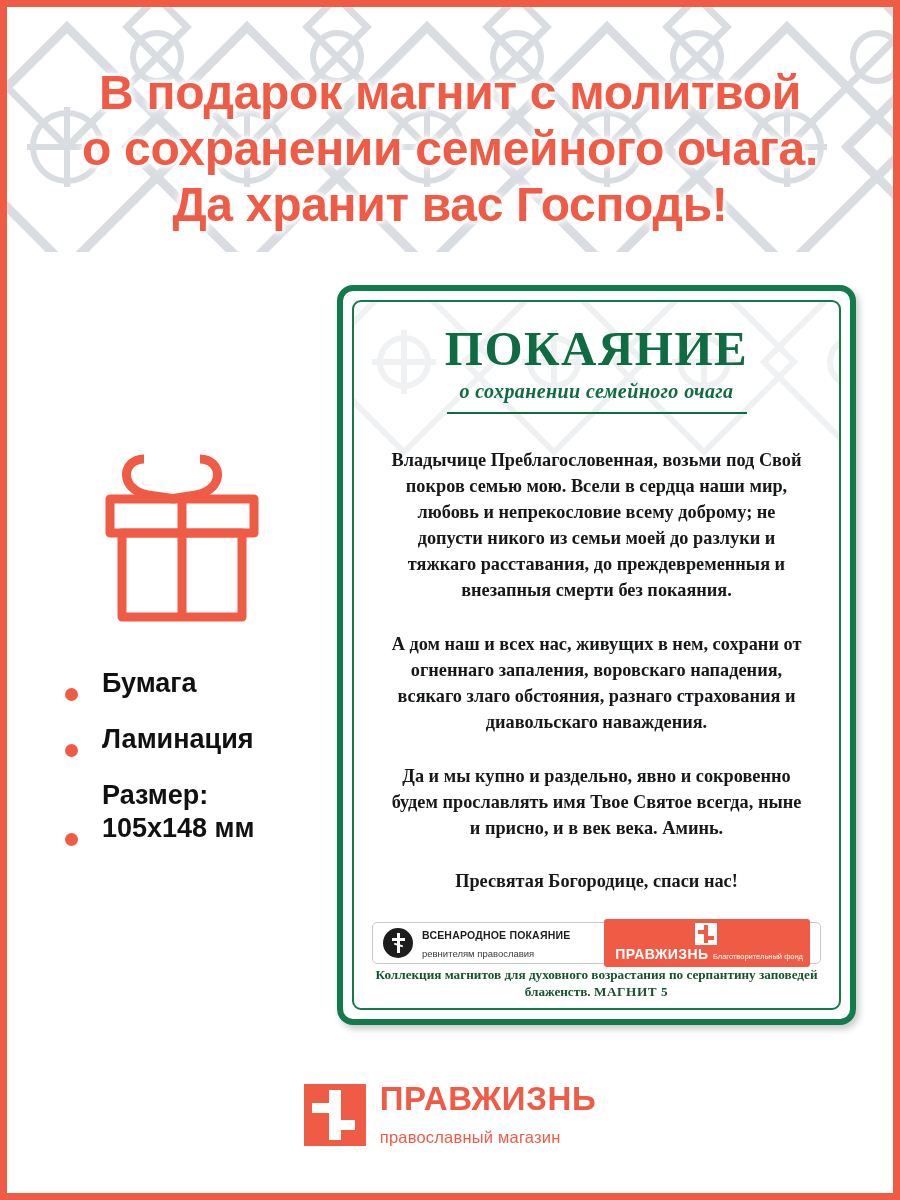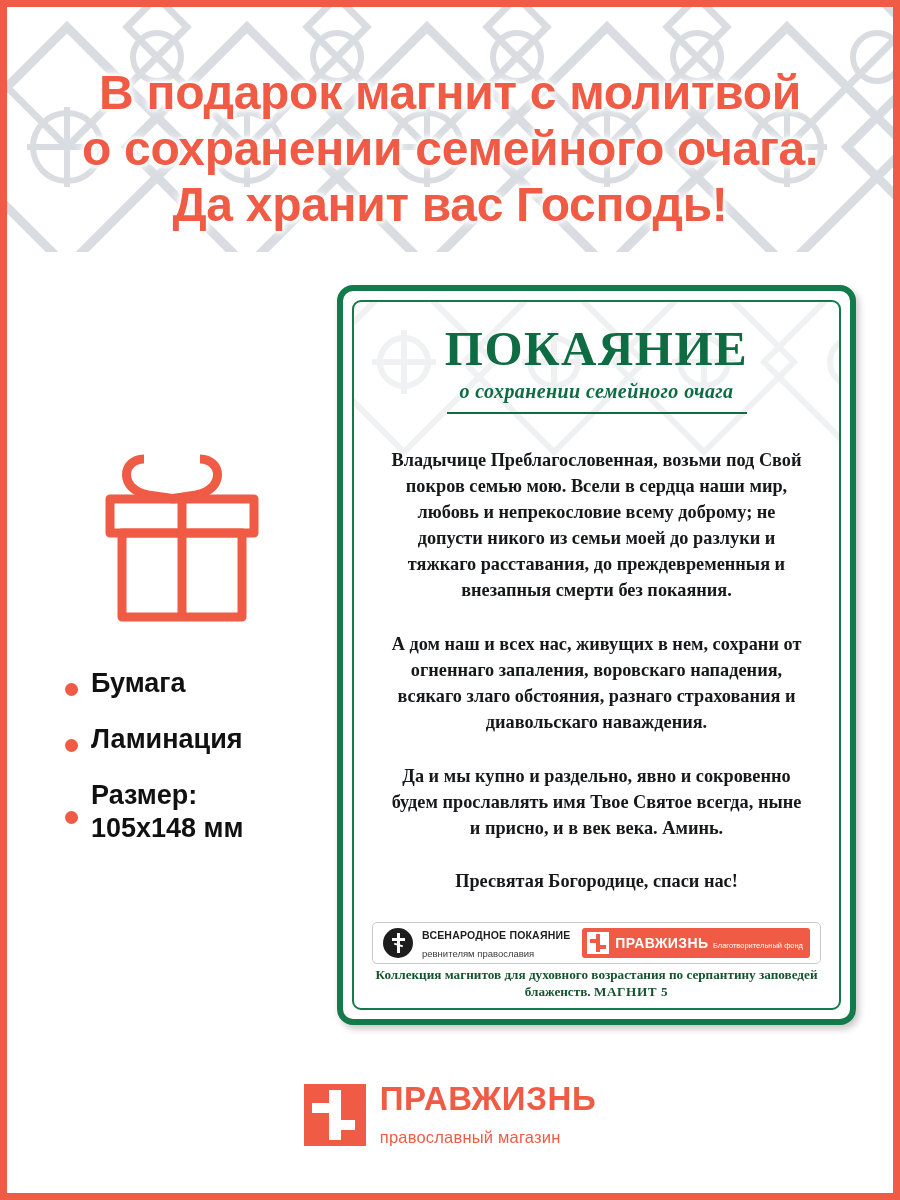--- a/index.html
+++ b/index.html
@@ -47,22 +47,23 @@
   }
 
   
   .features {
     position: absolute;
     left: 58px; top: 660px;
     width: 250px;
   }
   .feature {
     display: flex;
-    align-items: center;
+    align-items: flex-end;
     margin-bottom: 22px;
+    gap: 11px;
   }
   .bullet {
     width: 13px; height: 13px; border-radius: 50%;
     background: #ef5b45;
     margin-top: 11px; margin-right: 13px;
     flex: 0 0 auto;
   }
   .feature-label {
     color: #111;
     font-size: 27px;
@@ -160,20 +161,21 @@
     line-height: 1.15;
   }
   .fund-text .l1 { font-size: 10.5px; font-weight: bold; color:#1d1d1d; letter-spacing:.2px; }
   .fund-text .l2 { font-size: 9.5px; color:#3a3a3a; }
   .brand-mini {
     margin-left: auto;
     display: flex; align-items: center;
     background: #ef5b45;
     border-radius: 3px;
     padding: 4px 7px 4px 5px;
+    flex-direction: column;
   }
   .brand-mini .mark {
     width: 22px; height: 22px; background: #fff; position: relative; flex:0 0 auto;
   }
   .brand-mini .mark::before { content:""; position:absolute; left:9px; top:2px; width:4px; height:18px; background:#ef5b45; }
   .brand-mini .mark::after  { content:""; position:absolute; left:3px; top:7px; width:10px; height:3.5px; background:#ef5b45; }
   .brand-mini .mark .b3 { position:absolute; left:11px; top:13px; width:8px; height:3.5px; background:#ef5b45; }
   .brand-mini .txt { margin-left:6px; text-align:left; color:#fff; font-family:"Liberation Sans", sans-serif; }
   .brand-mini .txt .t1 { font-size: 14px; font-weight: bold; letter-spacing:.4px; line-height:1; }
   .brand-mini .txt .t2 { font-size: 7.5px; line-height:1.3; }

